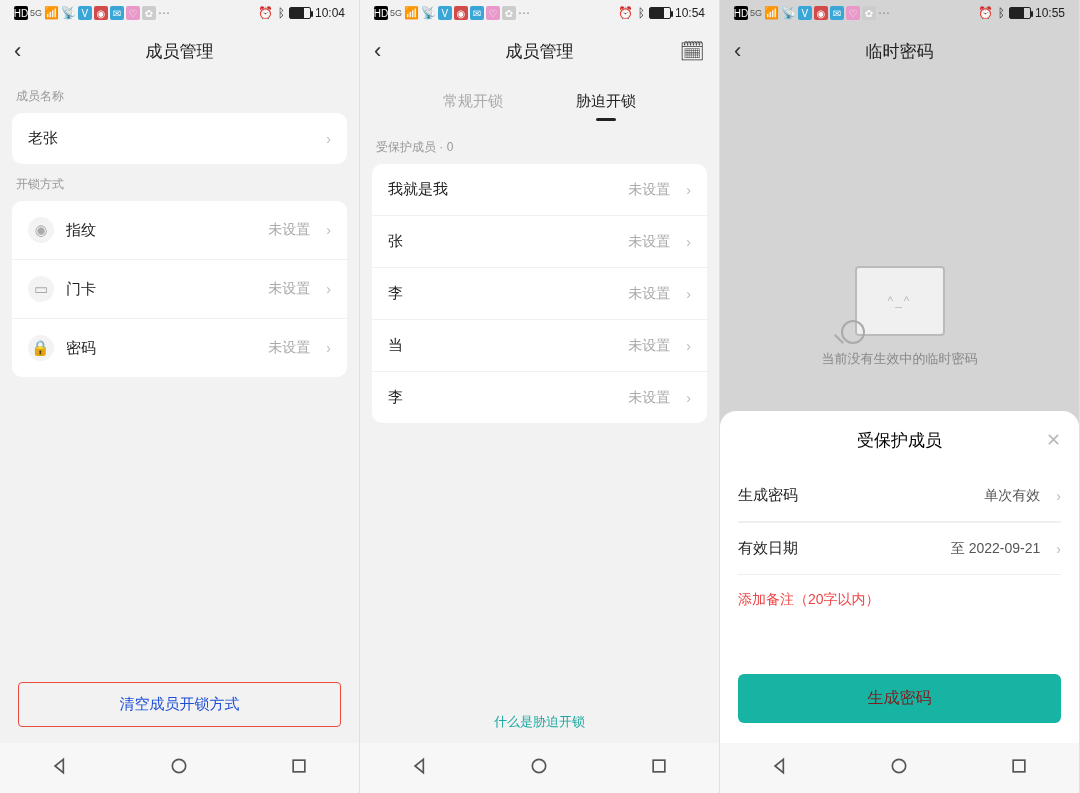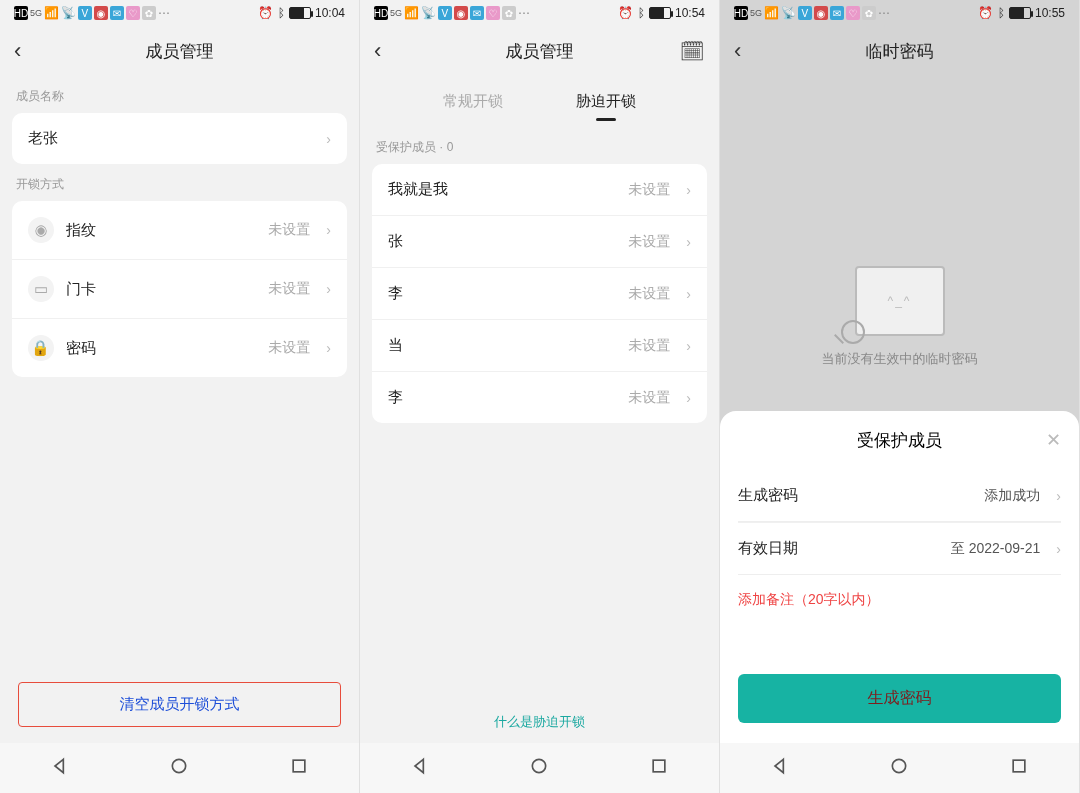--- a/index.html
+++ b/index.html
@@ -284,21 +284,21 @@
       <div>当前没有生效中的临时密码</div>
     </div>
     <div class="sheet">
       <div class="sheet-title">
         <span>受保护成员</span>
         <span class="sheet-close">✕</span>
       </div>
       <div class="row">
         <span>生成密码</span>
         <div class="val" style="color:#555">
-            <span>添加成功</span>
+            <span>单次有效</span>
             <span class="chev">›</span>
           </div>
       </div>
       <div class="row">
         <span>有效日期</span>
         <div class="val" style="color:#555">
             <span>至 2022-09-21</span>
             <span class="chev">›</span>
           </div>
       </div>

